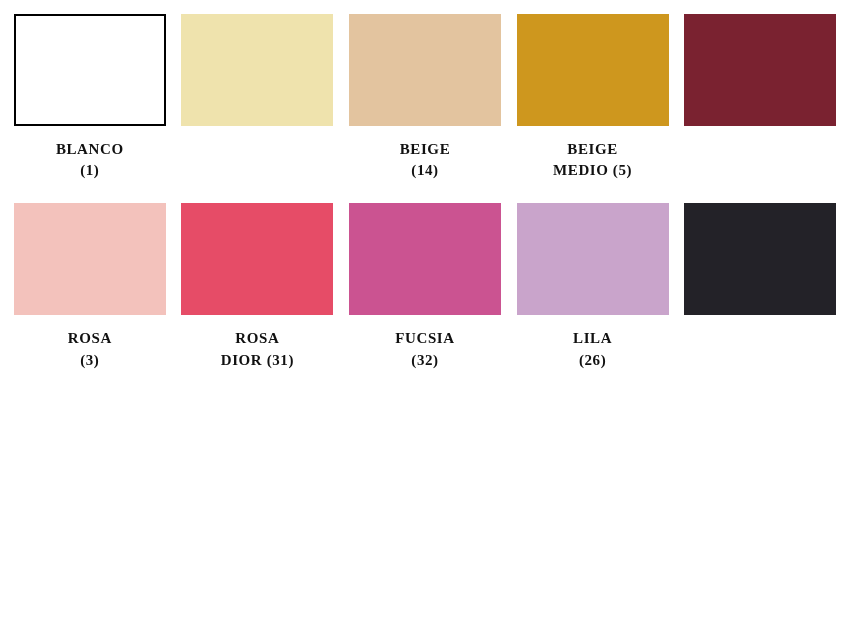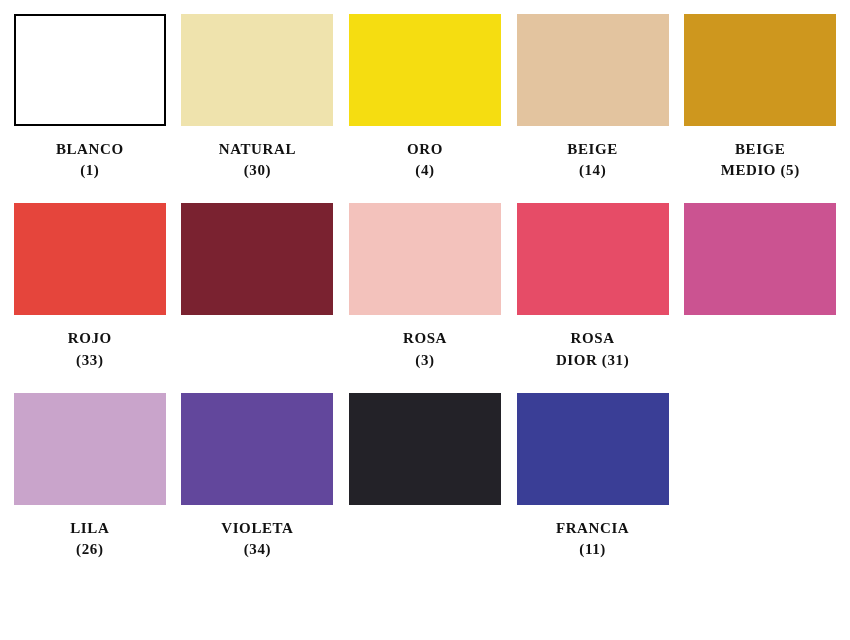--- a/index.html
+++ b/index.html
@@ -66,51 +66,33 @@
 <div id="palette-grid">
     <div class="swatch-cell">
       <div class="swatch-chip bordered" style="background-color: rgb(255, 255, 255);"></div>
       <div class="swatch-caption">
         <span class="caption-line">BLANCO</span>
         <span class="caption-line">(1)</span>
       </div>
     </div>
     <div class="swatch-cell">
       <div class="swatch-chip" style="background-color: rgb(239, 227, 173);"></div>
-      <div class="swatch-caption">
-        <span class="caption-line">NATURAL</span>
-        <span class="caption-line">(30)</span>
-      </div>
-    </div>
-    <div class="swatch-cell">
-      <div class="swatch-chip" style="background-color: rgb(245, 221, 17);"></div>
-      <div class="swatch-caption">
-        <span class="caption-line">ORO</span>
-        <span class="caption-line">(4)</span>
-      </div>
     </div>
     <div class="swatch-cell">
       <div class="swatch-chip" style="background-color: rgb(227, 196, 159);"></div>
       <div class="swatch-caption">
         <span class="caption-line">BEIGE</span>
         <span class="caption-line">(14)</span>
       </div>
     </div>
     <div class="swatch-cell">
       <div class="swatch-chip" style="background-color: rgb(206, 151, 30);"></div>
       <div class="swatch-caption">
         <span class="caption-line">BEIGE</span>
         <span class="caption-line">MEDIO (5)</span>
-      </div>
-    </div>
-    <div class="swatch-cell">
-      <div class="swatch-chip" style="background-color: rgb(229, 69, 60);"></div>
-      <div class="swatch-caption">
-        <span class="caption-line">ROJO</span>
-        <span class="caption-line">(33)</span>
       </div>
     </div>
     <div class="swatch-cell">
       <div class="swatch-chip" style="background-color: rgb(122, 34, 48);"></div>
     </div>
     <div class="swatch-cell">
       <div class="swatch-chip" style="background-color: rgb(243, 194, 188);"></div>
       <div class="swatch-caption">
         <span class="caption-line">ROSA</span>
         <span class="caption-line">(3)</span>
@@ -118,38 +100,28 @@
     </div>
     <div class="swatch-cell">
       <div class="swatch-chip" style="background-color: rgb(230, 76, 103);"></div>
       <div class="swatch-caption">
         <span class="caption-line">ROSA</span>
         <span class="caption-line">DIOR (31)</span>
       </div>
     </div>
     <div class="swatch-cell">
       <div class="swatch-chip" style="background-color: rgb(203, 83, 145);"></div>
+      <div class="swatch-caption">
+        <span class="caption-line">FUCSIA</span>
+        <span class="caption-line">(32)</span>
+      </div>
     </div>
     <div class="swatch-cell">
       <div class="swatch-chip" style="background-color: rgb(201, 164, 203);"></div>
       <div class="swatch-caption">
         <span class="caption-line">LILA</span>
         <span class="caption-line">(26)</span>
       </div>
     </div>
     <div class="swatch-cell">
-      <div class="swatch-chip" style="background-color: rgb(98, 71, 156);"></div>
-      <div class="swatch-caption">
-        <span class="caption-line">VIOLETA</span>
-        <span class="caption-line">(34)</span>
-      </div>
-    </div>
-    <div class="swatch-cell">
       <div class="swatch-chip" style="background-color: rgb(35, 34, 40);"></div>
-    </div>
-    <div class="swatch-cell">
-      <div class="swatch-chip" style="background-color: rgb(58, 62, 150);"></div>
-      <div class="swatch-caption">
-        <span class="caption-line">FRANCIA</span>
-        <span class="caption-line">(11)</span>
-      </div>
     </div>
   </div>
 
 </body></html>

